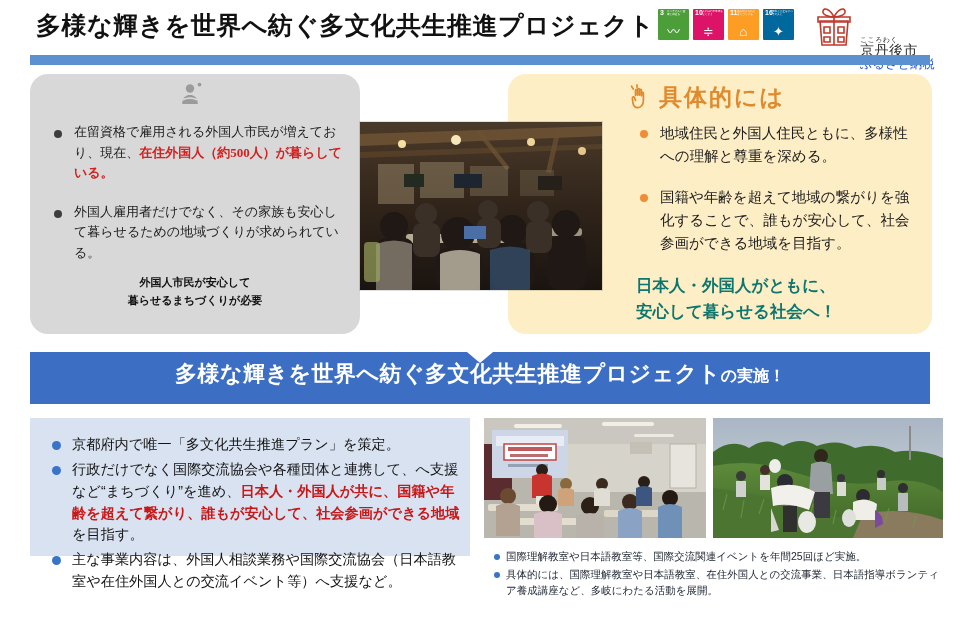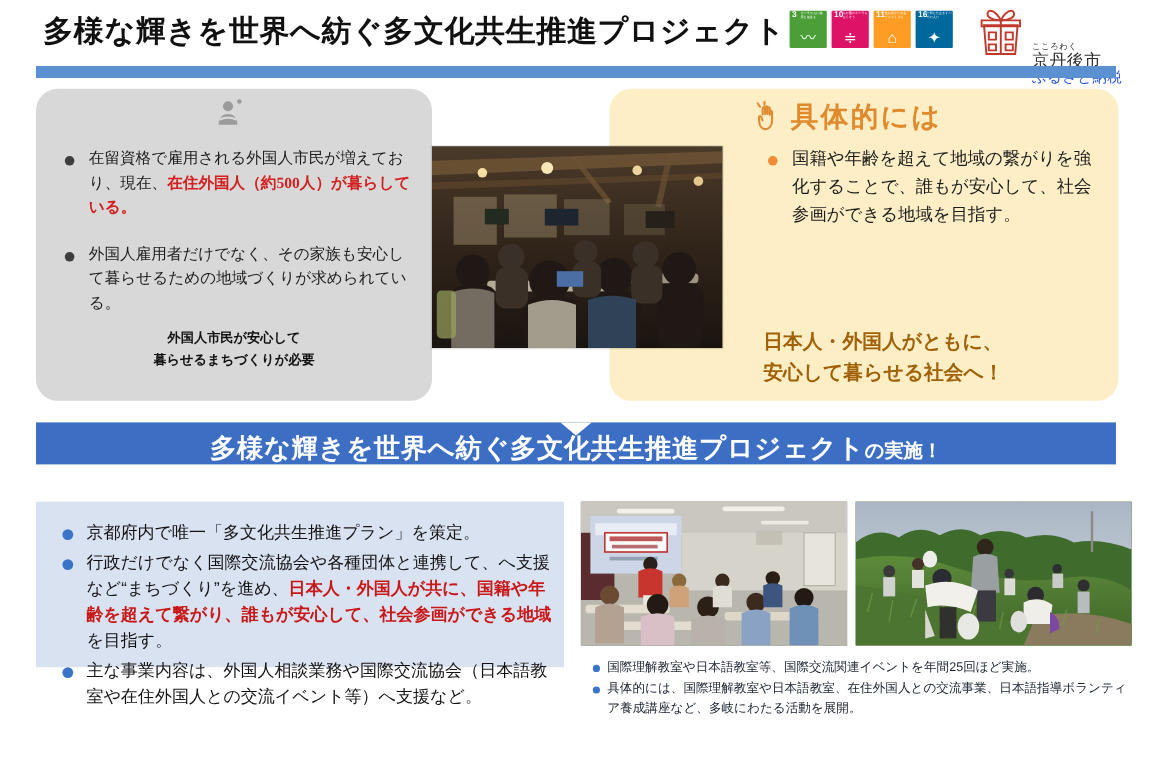--- a/index.html
+++ b/index.html
@@ -234,28 +234,28 @@
     border-radius: 50%;
     background: #ef8c36;
   }
   #mezasu-concl {
     position: absolute;
     left: 128px; top: 198px;
     width: 290px;
     font-size: 16.5px;
     font-weight: bold;
     line-height: 1.6;
-    color: #a16207;
+    color: #0f766e;
   }
 
   
   #banner {
     position: absolute;
     left: 30px; top: 352px;
-    width: 900px; height: 35px;
+    width: 900px; height: 52px;
     background: #3c6fc4;
   }
   #banner-notch {
     position: absolute;
     left: 437px; top: 0;
     width: 0; height: 0;
     border-left: 13px solid transparent;
     border-right: 13px solid transparent;
     border-top: 11px solid #ffffff;
   }
@@ -432,20 +432,21 @@
         <path d="M9.5 10.8 L9.5 5.6 C9.5 4.2 11.5 4.2 11.5 5.6 L11.5 10.8"></path>
         <path d="M11.5 10.8 L11.5 6.4 C11.5 5 13.5 5 13.5 6.4 L13.5 11.4"></path>
         <path d="M13.5 11.6 L13.5 9.2 C13.5 8 15.4 8 15.4 9.4 L15.4 16.5 C15.4 21 12.6 23.6 10 23.6 C7.4 23.6 5.2 21.6 4.9 18.6 L4.4 14.4 C4.2 12.8 6.1 12.3 6.6 13.8 L7.5 16.4"></path>
         <path d="M3.5 2.2 L5.3 5.0"></path>
         <path d="M9.0 0.9 L9.0 3.2"></path>
       </g>
     </svg><span>具体的には</span>
   </div>
 
   <ul class="mezasu-list">
+    <li>地域住民と外国人住民ともに、多様性への理解と尊重を深める。</li>
     <li>国籍や年齢を超えて地域の繋がりを強化することで、誰もが安心して、社会参画ができる地域を目指す。</li>
   </ul>
 
   <div id="mezasu-concl">
     <div>日本人・外国人がともに、</div>
     <div>安心して暮らせる社会へ！</div>
   </div>
 </div>
 
 <div id="photo-meeting">

